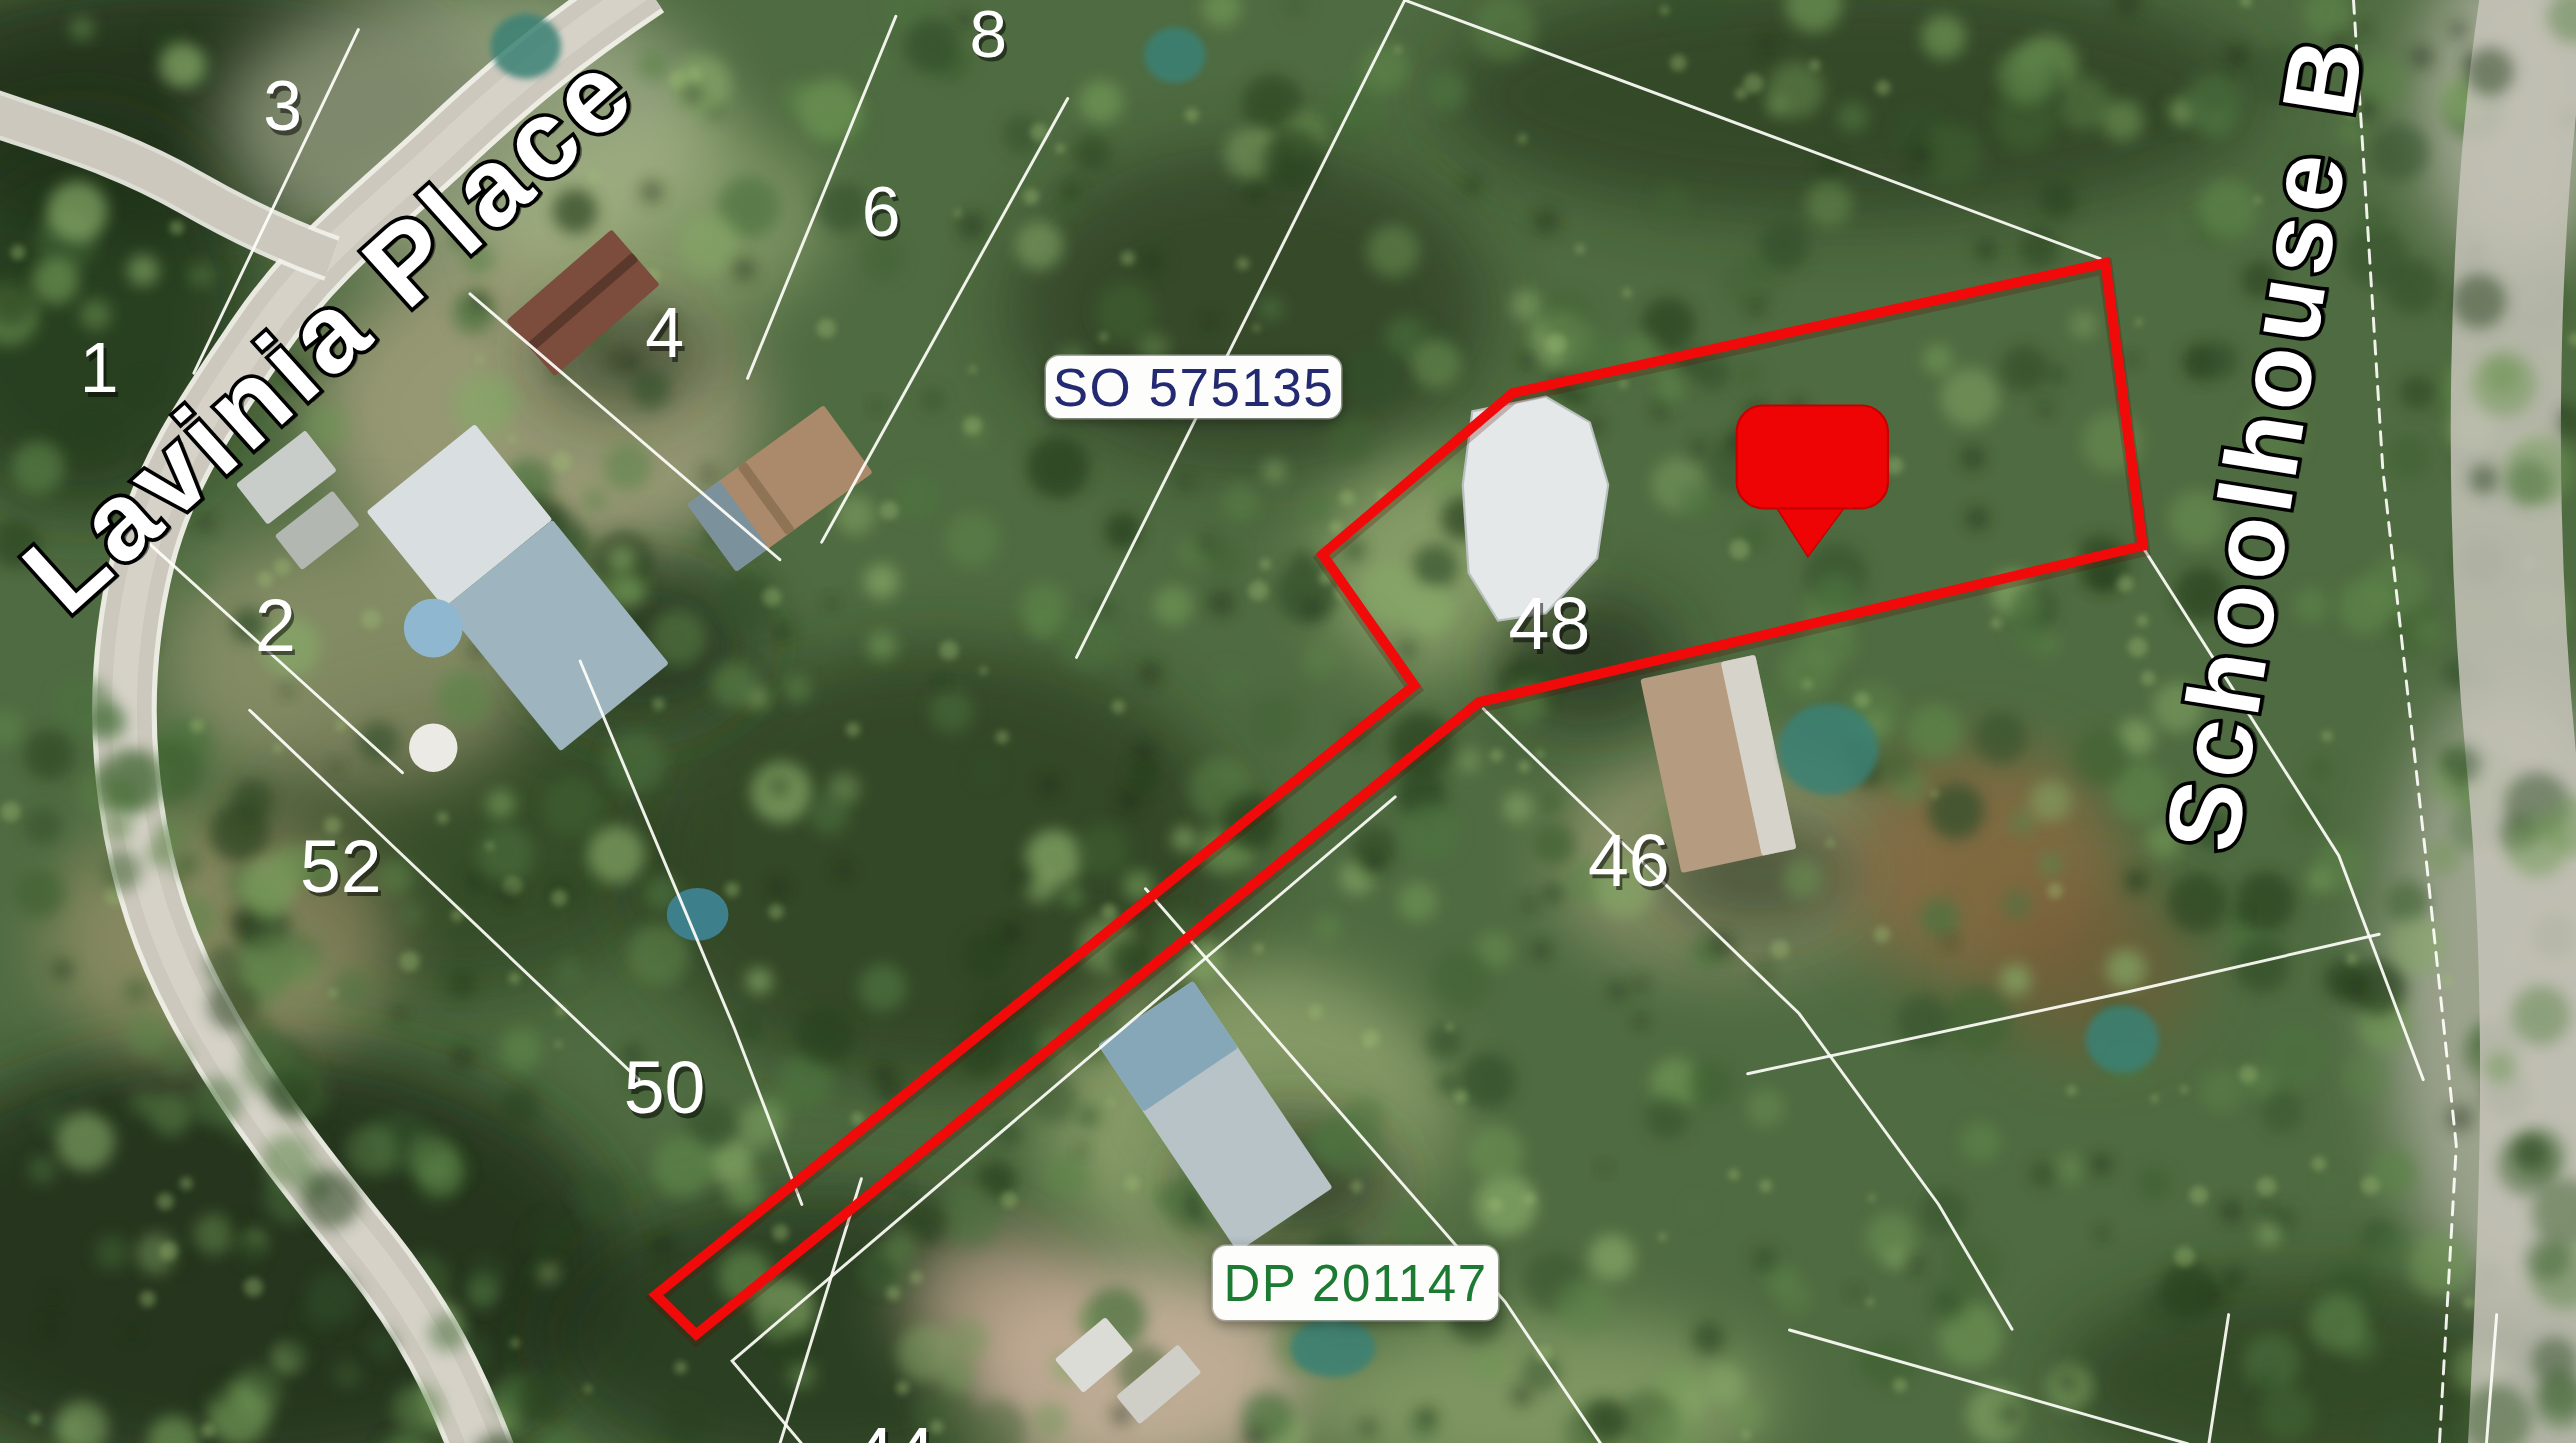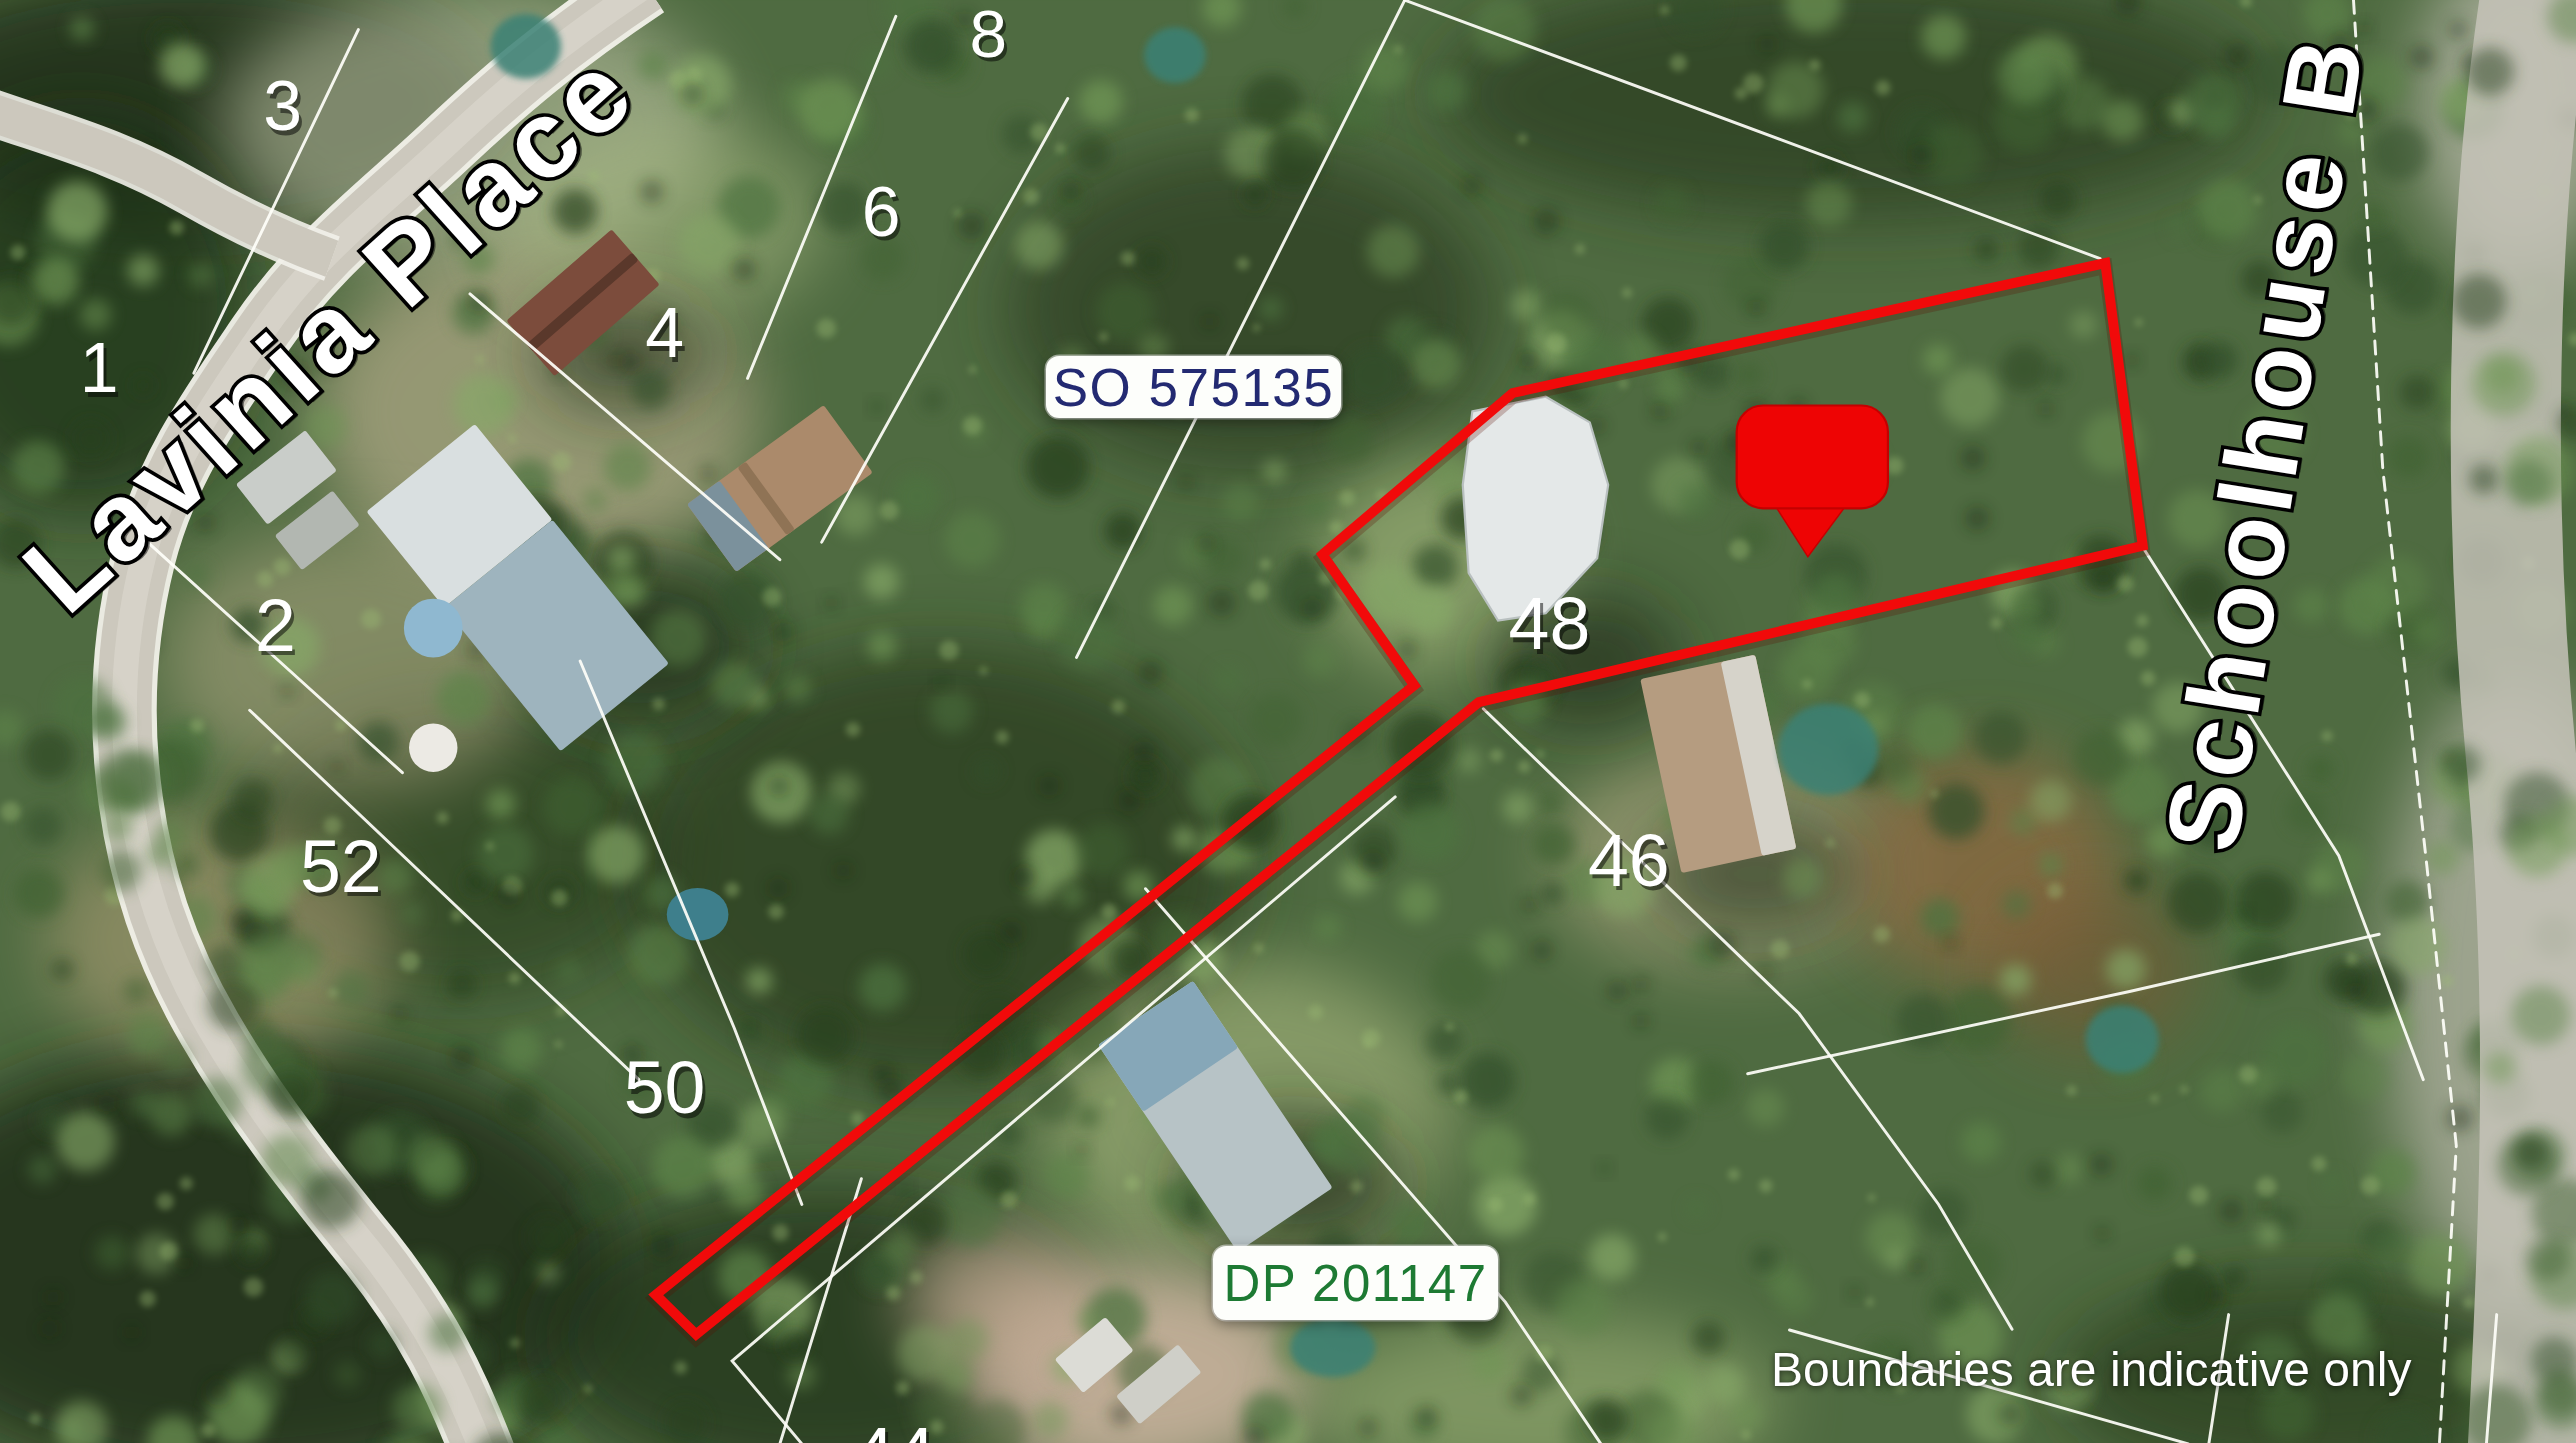--- a/index.html
+++ b/index.html
@@ -1100,15 +1100,14 @@
     </svg>
 
   <div class="plan-label" id="label-so" style="left: 1046px; top: 324px; width: 295px; height: 62px; margin-top: 32px;">
     <span style="color: rgb(35, 42, 114); font-size: 53px;">SO 575135</span>
   </div>
 
   <div class="plan-label" id="label-dp" style="left: 1213px; top: 1246px; width: 285px; height: 74px;">
     <span style="color: rgb(29, 122, 51); font-size: 51px;">DP 201147</span>
   </div>
 
-  <div class="disclaimer" id="disclaimer" style="left: 1771px; top: 1342px; font-size: 48px; color: rgb(255, 255, 255);">Boundaries are indicative only</div>
 </div>
 
 
 </body></html>

